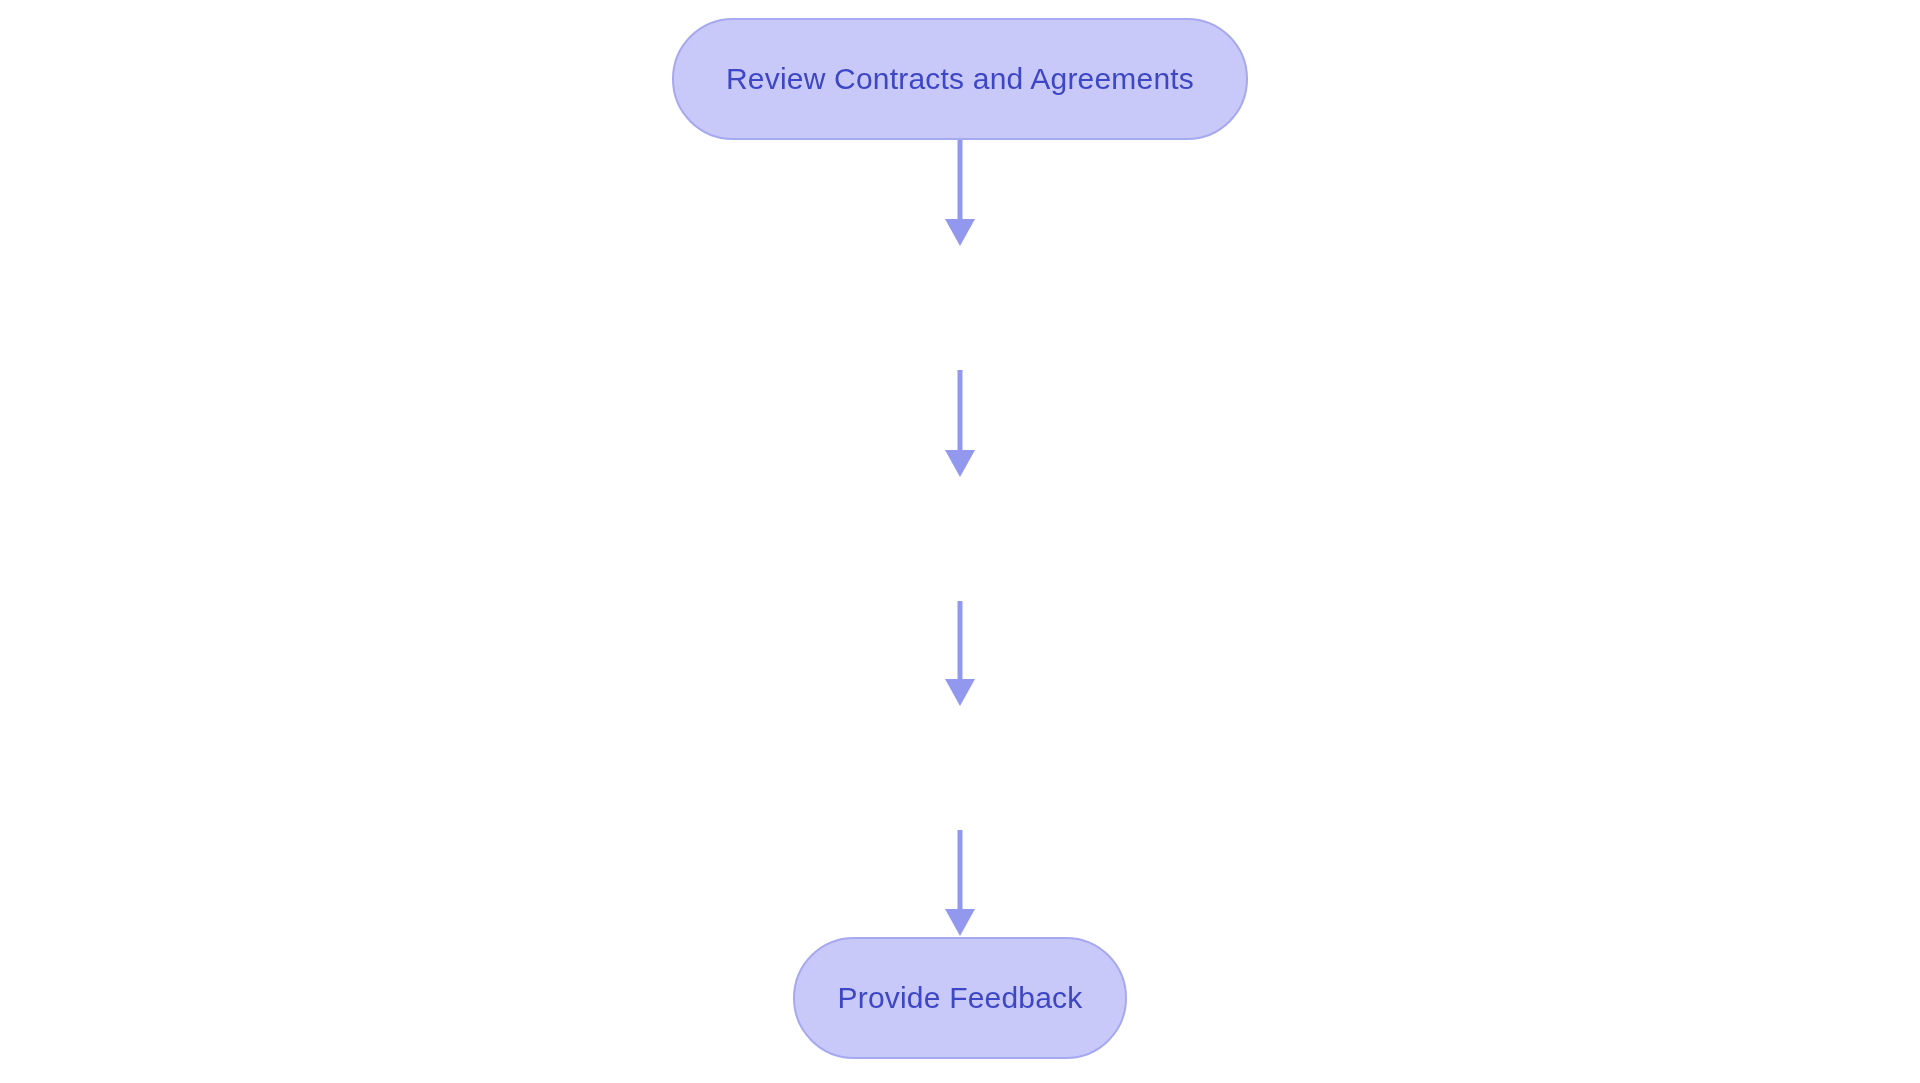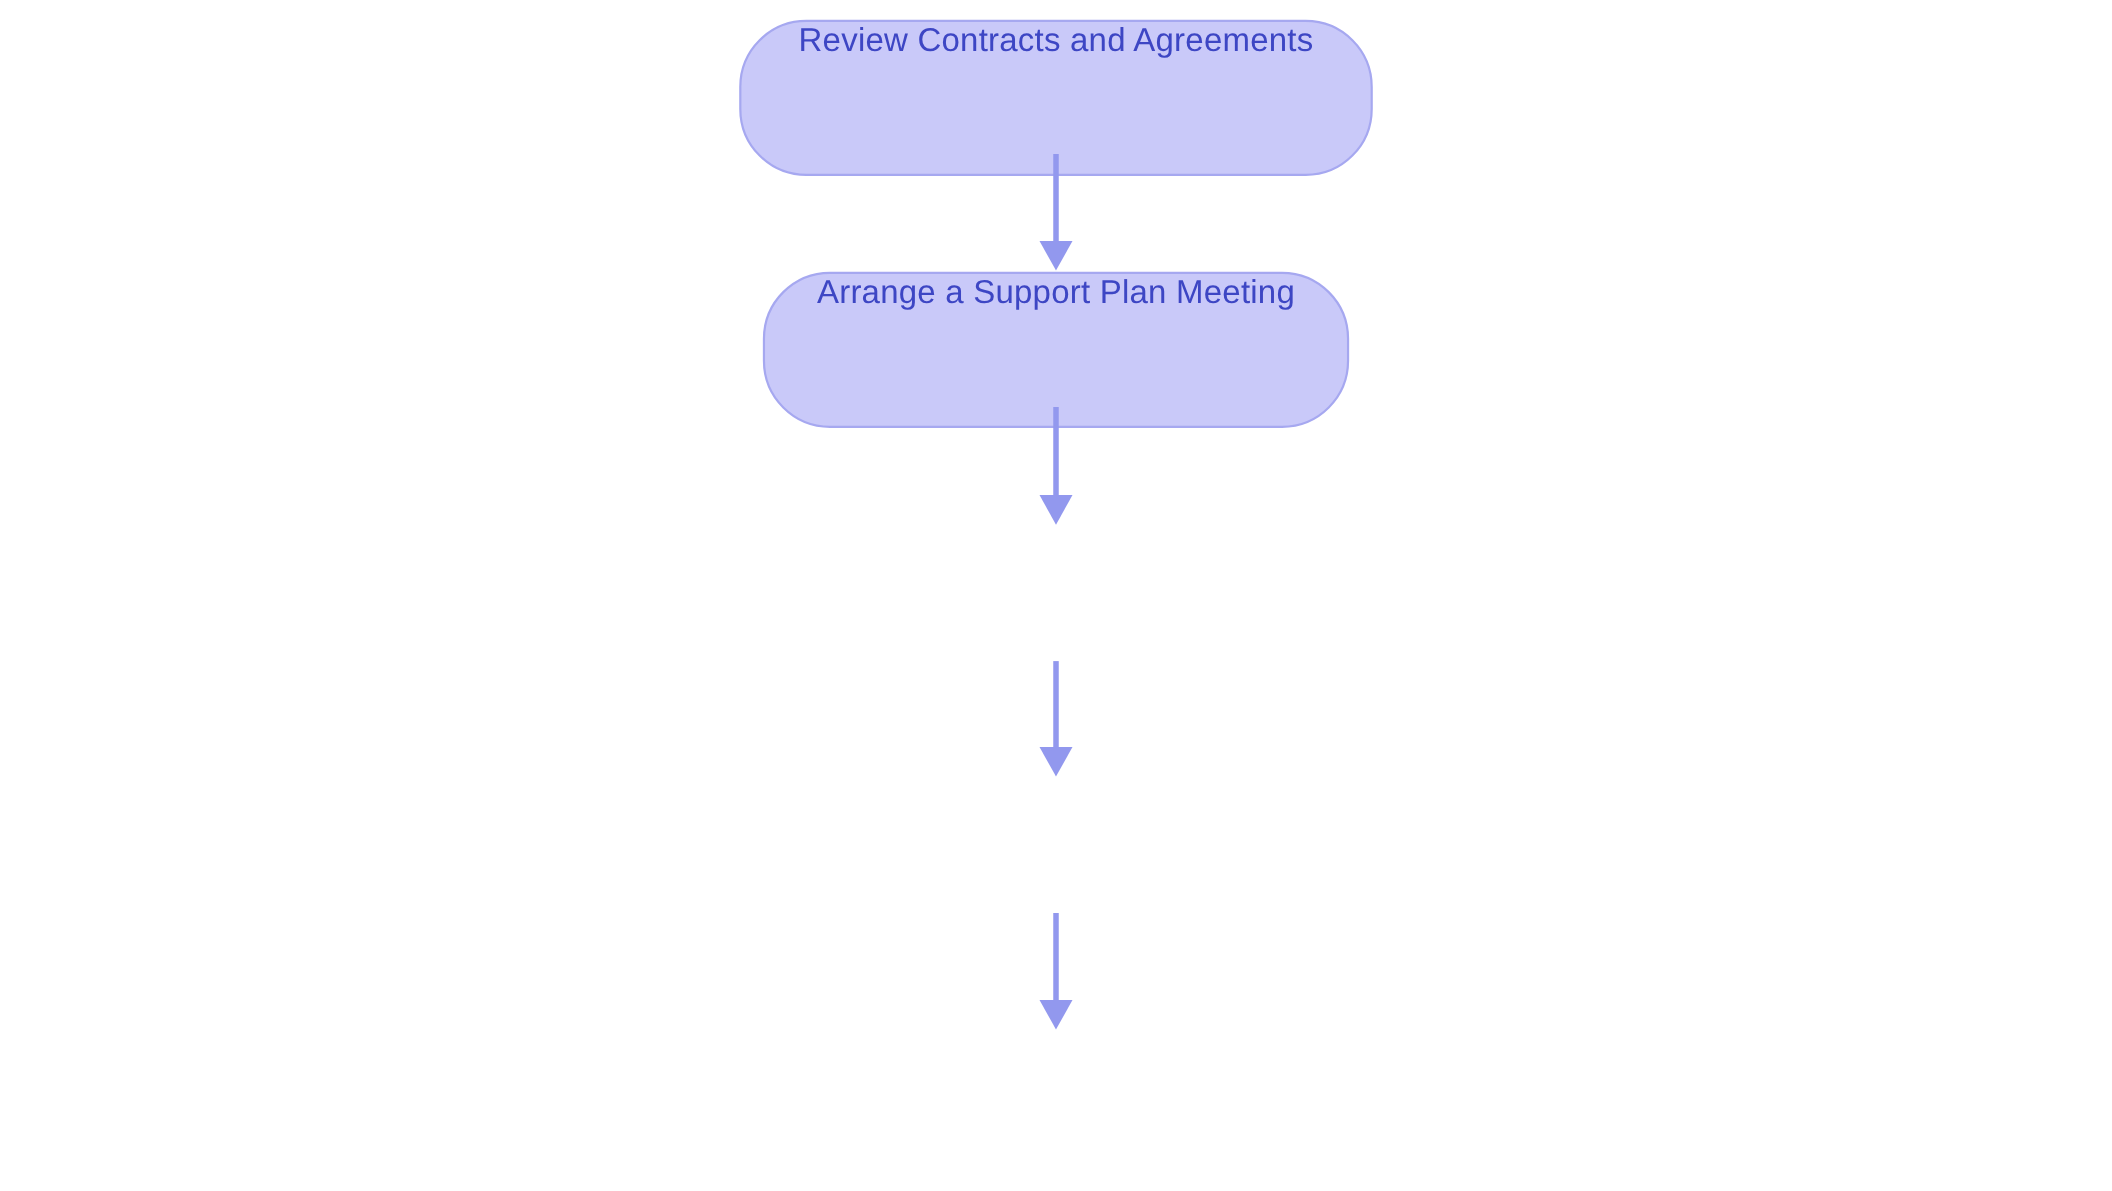--- a/index.html
+++ b/index.html
@@ -17,26 +17,27 @@
     position: relative;
     width: 1920px;
     height: 1083px;
     background: #ffffff;
     overflow: hidden;
   }
   .node {
     position: absolute;
     left: 50%;
     transform: translateX(-50%);
-    height: 142px;
+    height: 122px;
     border-radius: 61px;
     background: var(--node-fill);
     border: 2px solid var(--node-border);
     box-sizing: border-box;
     display: flex;
+    align-items: center;
     justify-content: center;
     color: var(--node-text);
     font-size: 30px;
     letter-spacing: 0.2px;
     white-space: nowrap;
   }
   .arrow {
     position: absolute;
     left: 50%;
     transform: translateX(-50%);
@@ -69,35 +70,35 @@
 
   <div class="node" style="top:18px; width:576px;">
     <span>Review Contracts and Agreements</span>
   </div>
 
   <div class="arrow" style="top:140px; height:106px;">
     <div class="stem"></div>
     <div class="head"></div>
   </div>
 
-  <div class="node" style="top:247px; width:533px;">
-    <span>Arrange a Support Plan Meeting</span>
-  </div>
 
   <div class="arrow" style="top:370px; height:107px;">
     <div class="stem"></div>
     <div class="head"></div>
   </div>
 
 
   <div class="arrow" style="top:601px; height:105px;">
     <div class="stem"></div>
     <div class="head"></div>
   </div>
 
 
   <div class="arrow" style="top:830px; height:106px;">
     <div class="stem"></div>
     <div class="head"></div>
   </div>
 
+  <div class="node" style="top:937px; width:334px;">
+    <span>Provide Feedback</span>
+  </div>
 
 </div>
 
 </body></html>

